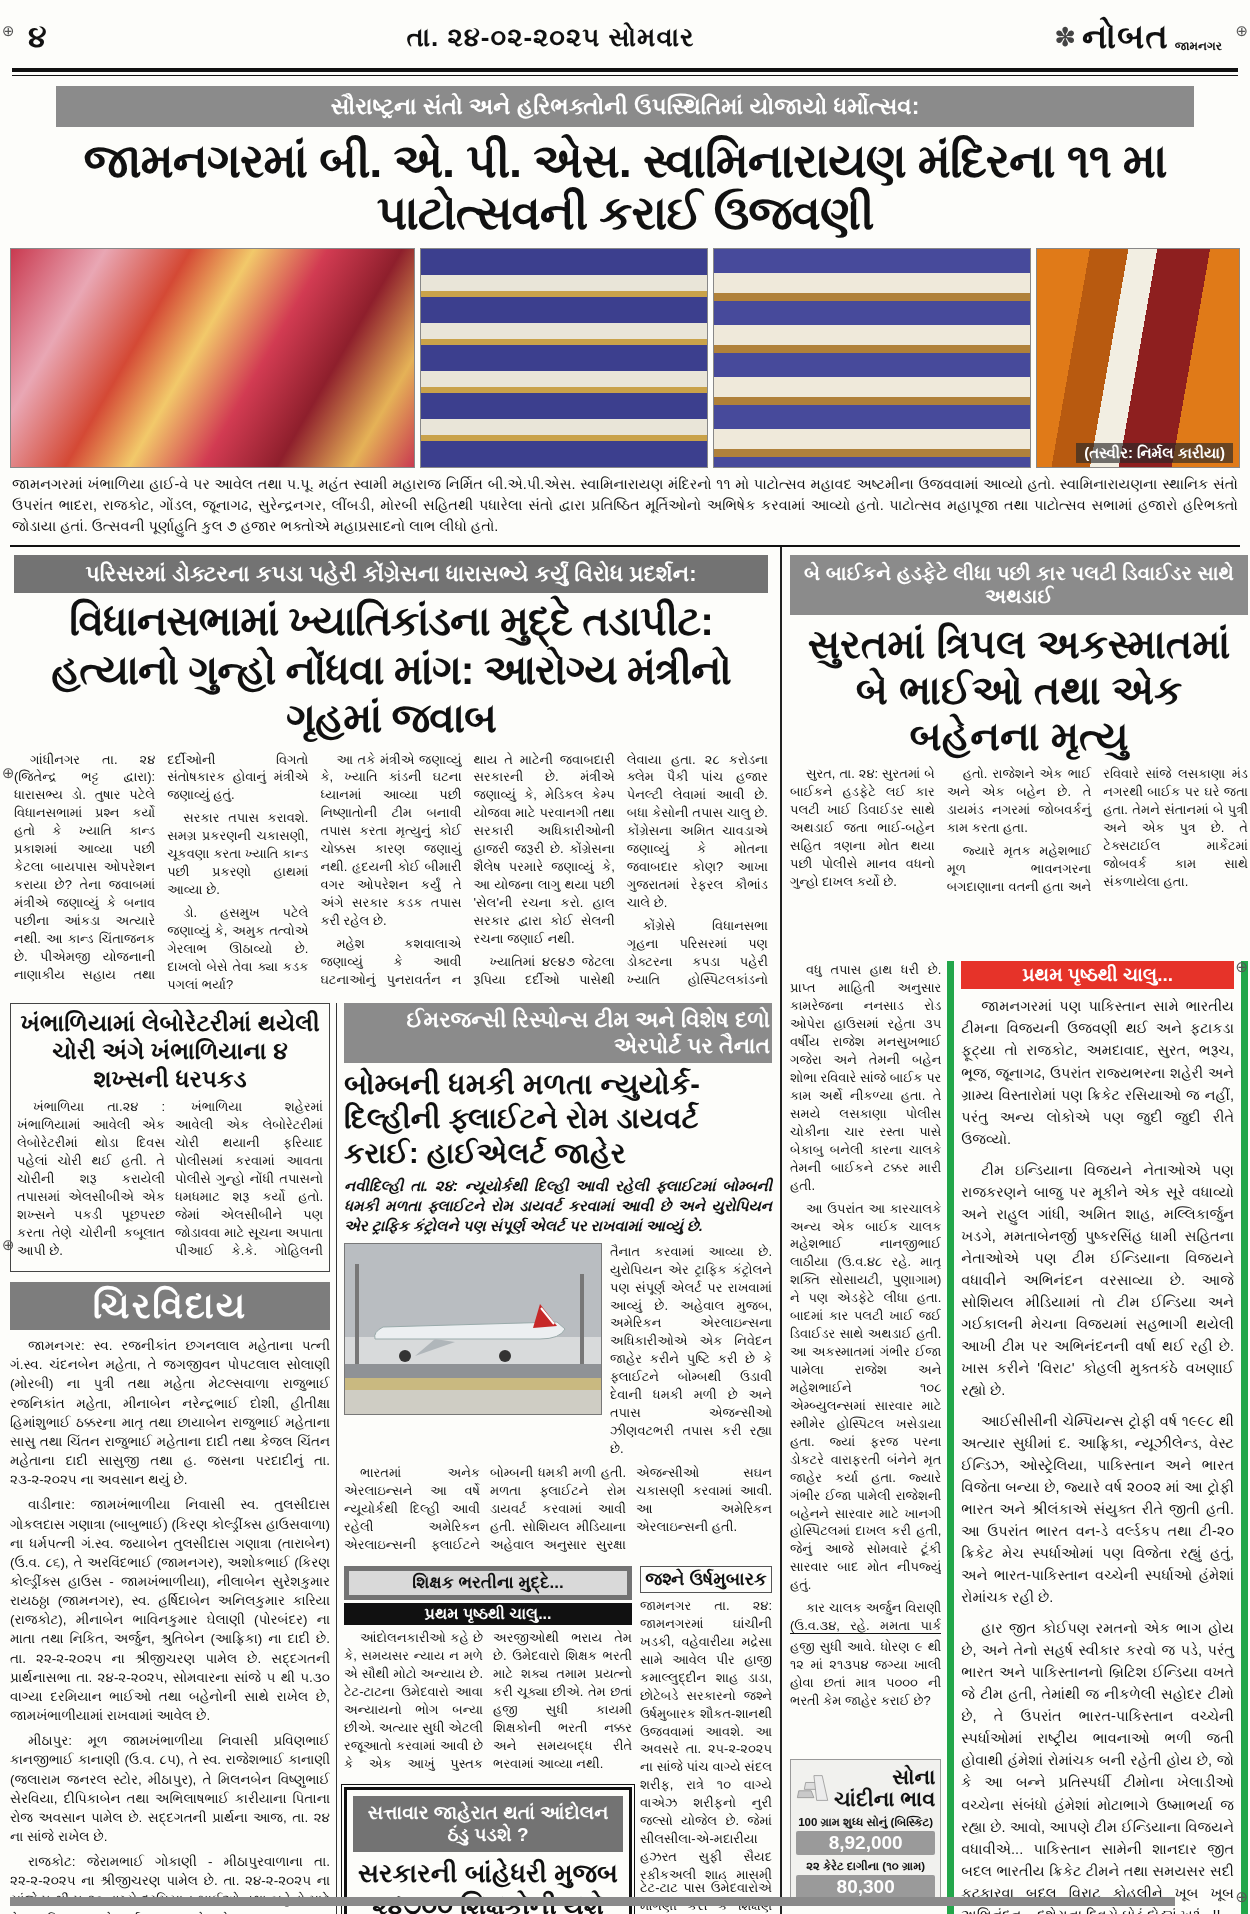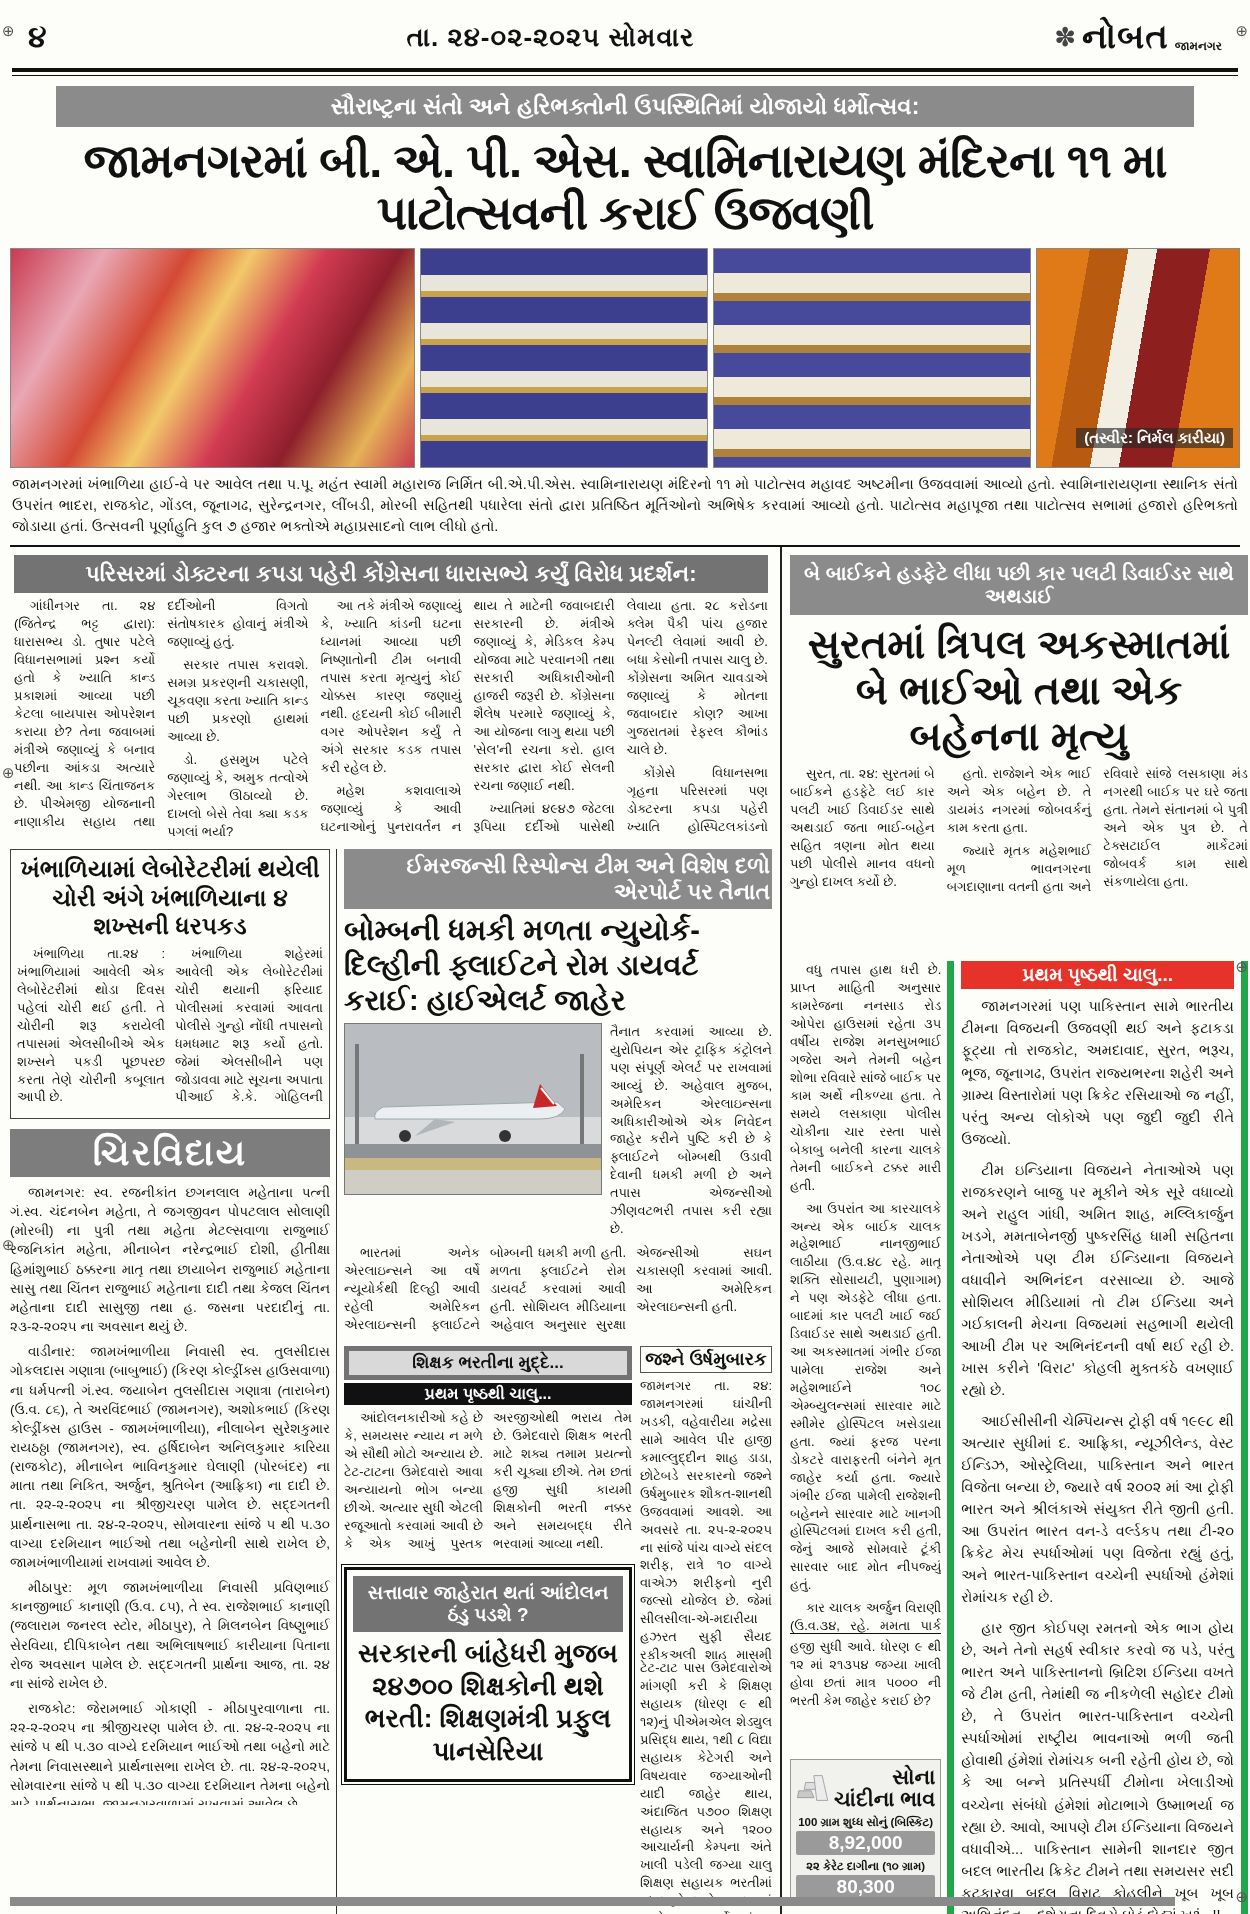--- a/index.html
+++ b/index.html
@@ -17,21 +17,21 @@
   .dbl-rule { border-top:4px solid #111; border-bottom:1.5px solid #111; height:8px; margin:0 2px 10px; }
   
   .kicker-gray { background:#8b8b8b; color:#fff; font-weight:bold; text-align:center; font-size:23px; padding:7px 4px; margin:0 46px 8px; }
   .hl-main { font-size:47px; font-weight:800; text-align:center; letter-spacing:-1px; line-height:1.1; margin:2px 0 10px; }
   .photos { display:flex; gap:5px; height:220px; position:relative; margin-bottom:6px; }
   .photo { flex:1; border:1px solid #888; }
   .ph1 { flex:0 0 405px; background:linear-gradient(120deg,#c93a50 0%,#e9a7b4 18%,#d44935 34%,#f2c96a 46%,#d23b52 60%,#8e1f2c 74%,#e5b257 88%,#c93a50 100%); }
   .ph2 { flex:0 0 288px; background:repeating-linear-gradient(180deg,#3c3f8e 0 26px,#e9e5d8 26px 42px,#c9a24a 42px 48px); }
   .ph3 { flex:0 0 318px; background:repeating-linear-gradient(180deg,#474a9b 0 24px,#efe9da 24px 44px,#b0813a 44px 52px); }
   .ph4 { background:linear-gradient(100deg,#e07a18 0 22%,#b85a10 22% 38%,#f2eee2 38% 50%,#8e1f1f 50% 72%,#e07a18 72% 100%); position:relative; }
-  .credit { position:absolute; right:6px; bottom:19px; background:rgba(40,40,40,.65); color:#fff; font-weight:bold; font-size:15px; padding:1px 8px; }
+  .credit { position:absolute; right:6px; bottom:4px; background:rgba(40,40,40,.65); color:#fff; font-weight:bold; font-size:15px; padding:1px 8px; }
   .lead-caption { font-size:14.5px; line-height:1.45; text-align:justify; padding:0 2px; }
   .rule { border-top:2.5px solid #111; margin:8px 0 0; }
   
   .main { display:flex; align-items:stretch; }
   .super-left { width:762px; padding-top:8px; }
   .super-right { width:468px; border-left:2px solid #222; margin-left:8px; padding:8px 0 0 8px; }
   .kicker-black { background:#737373; color:#fff; font-weight:bold; text-align:center; font-size:22px; padding:6px 4px; margin:0 4px 4px; }
   .hl-l2 { font-size:41px; font-weight:800; text-align:center; line-height:1.18; letter-spacing:-1px; margin-bottom:8px; }
   .body-txt { font-size:13px; line-height:1.38; text-align:justify; }
   .body-txt p { margin-bottom:5px; text-indent:16px; }
@@ -128,20 +128,21 @@
     </div>
     <p class="lead-caption">જામનગરમાં ખંભાળિયા હાઈ-વે પર આવેલ તથા પ.પૂ. મહંત સ્વામી મહારાજ નિર્મિત બી.એ.પી.એસ. સ્વામિનારાયણ મંદિરનો ૧૧ મો પાટોત્સવ મહાવદ અષ્ટમીના ઉજવવામાં આવ્યો હતો. સ્વામિનારાયણના સ્થાનિક સંતો ઉપરાંત ભાદરા, રાજકોટ, ગોંડલ, જૂનાગઢ, સુરેન્દ્રનગર, લીંબડી, મોરબી સહિતથી પધારેલા સંતો દ્વારા પ્રતિષ્ઠિત મૂર્તિઓનો અભિષેક કરવામાં આવ્યો હતો. પાટોત્સવ મહાપૂજા તથા પાટોત્સવ સભામાં હજારો હરિભક્તો જોડાયા હતાં. ઉત્સવની પૂર્ણાહુતિ કુલ ૭ હજાર ભક્તોએ મહાપ્રસાદનો લાભ લીધો હતો.</p>
   </section>
   <div class="rule"></div>
 
   <main class="main">
 
     <div class="super-left">
       <section>
         <div class="kicker-black">પરિસરમાં ડોક્ટરના કપડા પહેરી કોંગ્રેસના ધારાસભ્યે કર્યું વિરોધ પ્રદર્શન:</div>
+        <h2 class="hl-l2">વિધાનસભામાં ખ્યાતિકાંડના મુદ્દે તડાપીટ: હત્યાનો ગુન્હો નોંધવા માંગ: આરોગ્ય મંત્રીનો ગૃહમાં જવાબ</h2>
         <div class="body-txt cols5">
             <p>ગાંધીનગર તા. ૨૪ (જિતેન્દ્ર ભટ્ટ દ્વારા): ધારાસભ્ય ડો. તુષાર પટેલે વિધાનસભામાં પ્રશ્ન કર્યો હતો કે ખ્યાતિ કાન્ડ પ્રકાશમાં આવ્યા પછી કેટલા બાયપાસ ઓપરેશન કરાયા છે? તેના જવાબમાં મંત્રીએ જણાવ્યું કે બનાવ પછીના આંકડા અત્યારે નથી. આ કાન્ડ ચિંતાજનક છે. પીએમજી યોજનાની નાણાકીય સહાય તથા દર્દીઓની વિગતો સંતોષકારક હોવાનું મંત્રીએ જણાવ્યું હતું.</p>
             <p>સરકાર તપાસ કરાવશે. સમગ્ર પ્રકરણની ચકાસણી, ચૂકવણા કરતા ખ્યાતિ કાન્ડ પછી પ્રકરણો હાથમાં આવ્યા છે.</p>
             <p>ડો. હસમુખ પટેલે જણાવ્યું કે, અમુક તત્વોએ ગેરલાભ ઊઠાવ્યો છે. દાખલો બેસે તેવા ક્યા કડક પગલાં ભર્યા?</p>
             <p>આ તકે મંત્રીએ જણાવ્યું કે, ખ્યાતિ કાંડની ઘટના ધ્યાનમાં આવ્યા પછી નિષ્ણાતોની ટીમ બનાવી તપાસ કરતા મૃત્યુનું કોઈ ચોક્કસ કારણ જણાયું નથી. હૃદયની કોઈ બીમારી વગર ઓપરેશન કર્યું તે અંગે સરકાર કડક તપાસ કરી રહેલ છે.</p>
             <p>મહેશ કશવાલાએ જણાવ્યું કે આવી ઘટનાઓનું પુનરાવર્તન ન થાય તે માટેની જવાબદારી સરકારની છે. મંત્રીએ જણાવ્યું કે, મેડિકલ કેમ્પ યોજવા માટે પરવાનગી તથા સરકારી અધિકારીઓની હાજરી જરૂરી છે. કોંગ્રેસના શૈલેષ પરમારે જણાવ્યું કે, આ યોજના લાગુ થયા પછી 'સેલ'ની રચના કરો. હાલ સરકાર દ્વારા કોઈ સેલની રચના જણાઈ નથી.</p>
             <p>ખ્યાતિમાં ૪૯૪૭ જેટલા રૂપિયા દર્દીઓ પાસેથી લેવાયા હતા. ૨૮ કરોડના ક્લેમ પૈકી પાંચ હજાર પેનલ્ટી લેવામાં આવી છે. બધા કેસોની તપાસ ચાલુ છે. કોંગ્રેસના અમિત ચાવડાએ જણાવ્યું કે મોતના જવાબદાર કોણ? આખા ગુજરાતમાં રેફરલ કૌભાંડ ચાલે છે.</p>
             <p>કોંગ્રેસે વિધાનસભા ગૃહના પરિસરમાં પણ ડોક્ટરના કપડા પહેરી ખ્યાતિ હોસ્પિટલકાંડનો વિરોધ કર્યો હતો. કોંગ્રેસનું કહેવું છે કે આ કમિશન મોડે ઘણા લોકોના જીવ ગયા છે. ડોક્ટર સામે હત્યાનો ગુન્હો નોંધી તપાસ કરવાની માંગ કરી હતી.</p>
           </div>
       </section>
@@ -164,20 +165,21 @@
                 <p>મીઠાપુર: મૂળ જામખંભાળીયા નિવાસી પ્રવિણભાઈ કાનજીભાઈ કાનાણી (ઉ.વ. ૮૫), તે સ્વ. રાજેશભાઈ કાનાણી (જલારામ જનરલ સ્ટોર, મીઠાપુર), તે મિલનબેન વિષ્ણુભાઈ સેરવિયા, દીપિકાબેન તથા અભિલાષભાઈ કારીયાના પિતાના રોજ અવસાન પામેલ છે. સદ્દગતની પ્રાર્થના આજ, તા. ૨૪ ના સાંજે રાખેલ છે.</p>
                 <p>રાજકોટ: જેરામભાઈ ગોકાણી - મીઠાપુરવાળાના તા. ૨૨-૨-૨૦૨૫ ના શ્રીજીચરણ પામેલ છે. તા. ૨૪-૨-૨૦૨૫ ના સાંજે ૫ થી ૫.૩૦ વાગ્યે દરમિયાન ભાઈઓ તથા બહેનો માટે તેમના નિવાસસ્થાને પ્રાર્થનાસભા રાખેલ છે. તા. ૨૪-૨-૨૦૨૫, સોમવારના સાંજે ૫ થી ૫.૩૦ વાગ્યા દરમિયાન તેમના બહેનો માટે પ્રાર્થનાસભા, જામનગરવાળામાં રાખવામાં આવેલ છે.</p>
               </div>
           </section>
         </div>
 
         <div class="band2">
           <section>
             <div class="kicker-gray-sm">ઈમરજન્સી રિસ્પોન્સ ટીમ અને વિશેષ દળો એરપોર્ટ પર તૈનાત</div>
             <h2 class="hl-bomb">બોમ્બની ધમકી મળતા ન્યુયોર્ક-દિલ્હીની ફ્લાઈટને રોમ ડાયવર્ટ કરાઈ: હાઈએલર્ટ જાહેર</h2>
+            <p class="bomb-lead">નવીદિલ્હી તા. ૨૪: ન્યૂયોર્કથી દિલ્હી આવી રહેલી ફ્લાઈટમાં બોમ્બની ધમકી મળતા ફ્લાઈટને રોમ ડાયવર્ટ કરવામાં આવી છે અને યુરોપિયન એર ટ્રાફિક કંટ્રોલને પણ સંપૂર્ણ એલર્ટ પર રાખવામાં આવ્યું છે.</p>
             <div class="bomb-photo-row">
               <div class="plane-photo">
                 <svg width="256" height="170" viewBox="0 0 256 170">
                   <rect x="0" y="120" width="256" height="14" fill="#8f9296"></rect>
                   <path d="M30 95 L195 95 Q215 95 220 85 L212 78 L38 83 Q28 88 30 95 Z" fill="#eceff1" stroke="#9aa"></path>
                   <path d="M195 60 L212 82 L188 84 Z" fill="#c62828"></path>
                   <path d="M196 64 L209 80" stroke="#fff" stroke-width="2"></path>
                   <path d="M90 95 L70 112 L110 98 Z" fill="#b0b6ba"></path>
                   <circle cx="60" cy="112" r="6" fill="#333"></circle>
                   <circle cx="160" cy="112" r="6" fill="#333"></circle>

